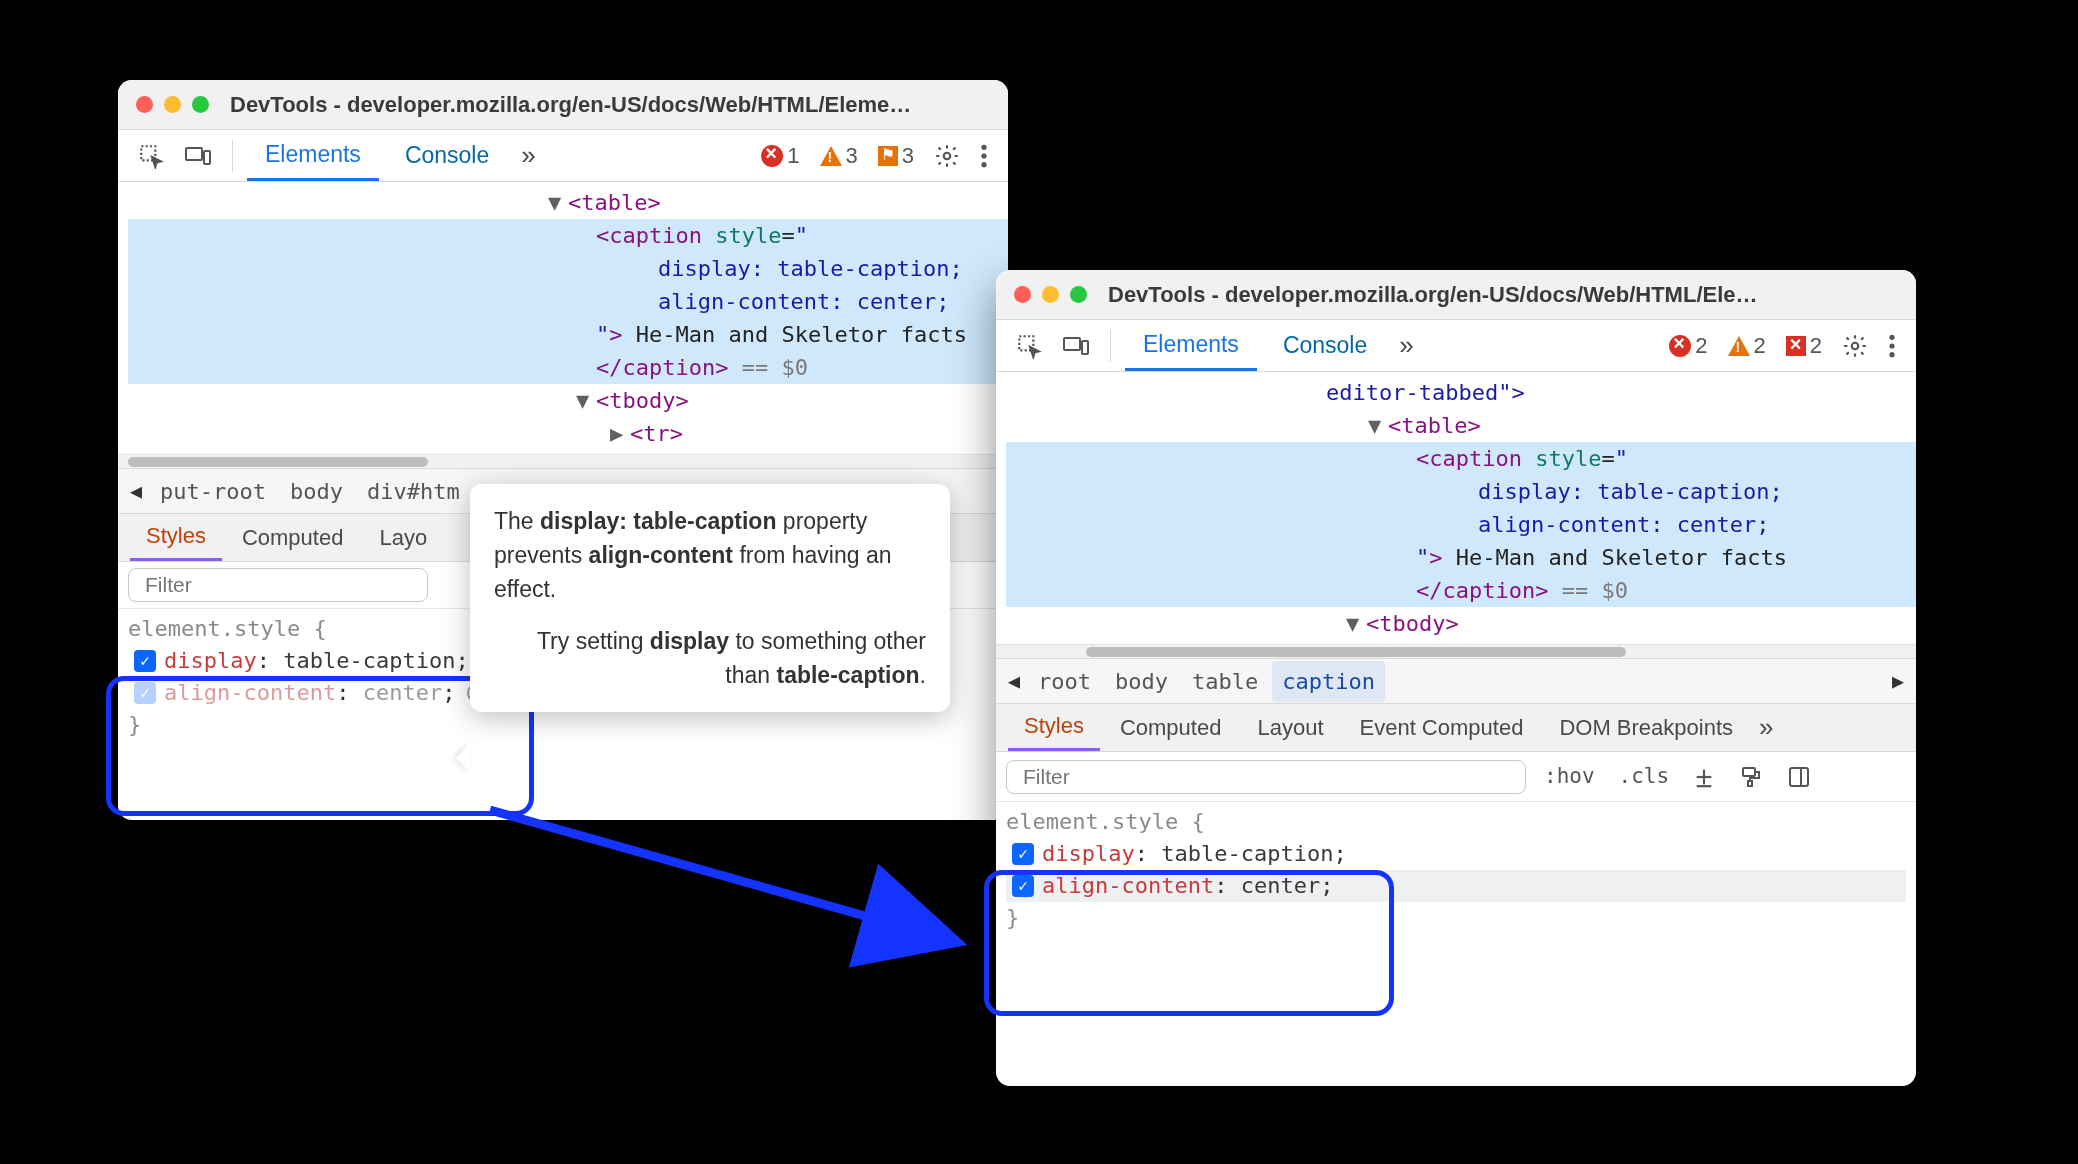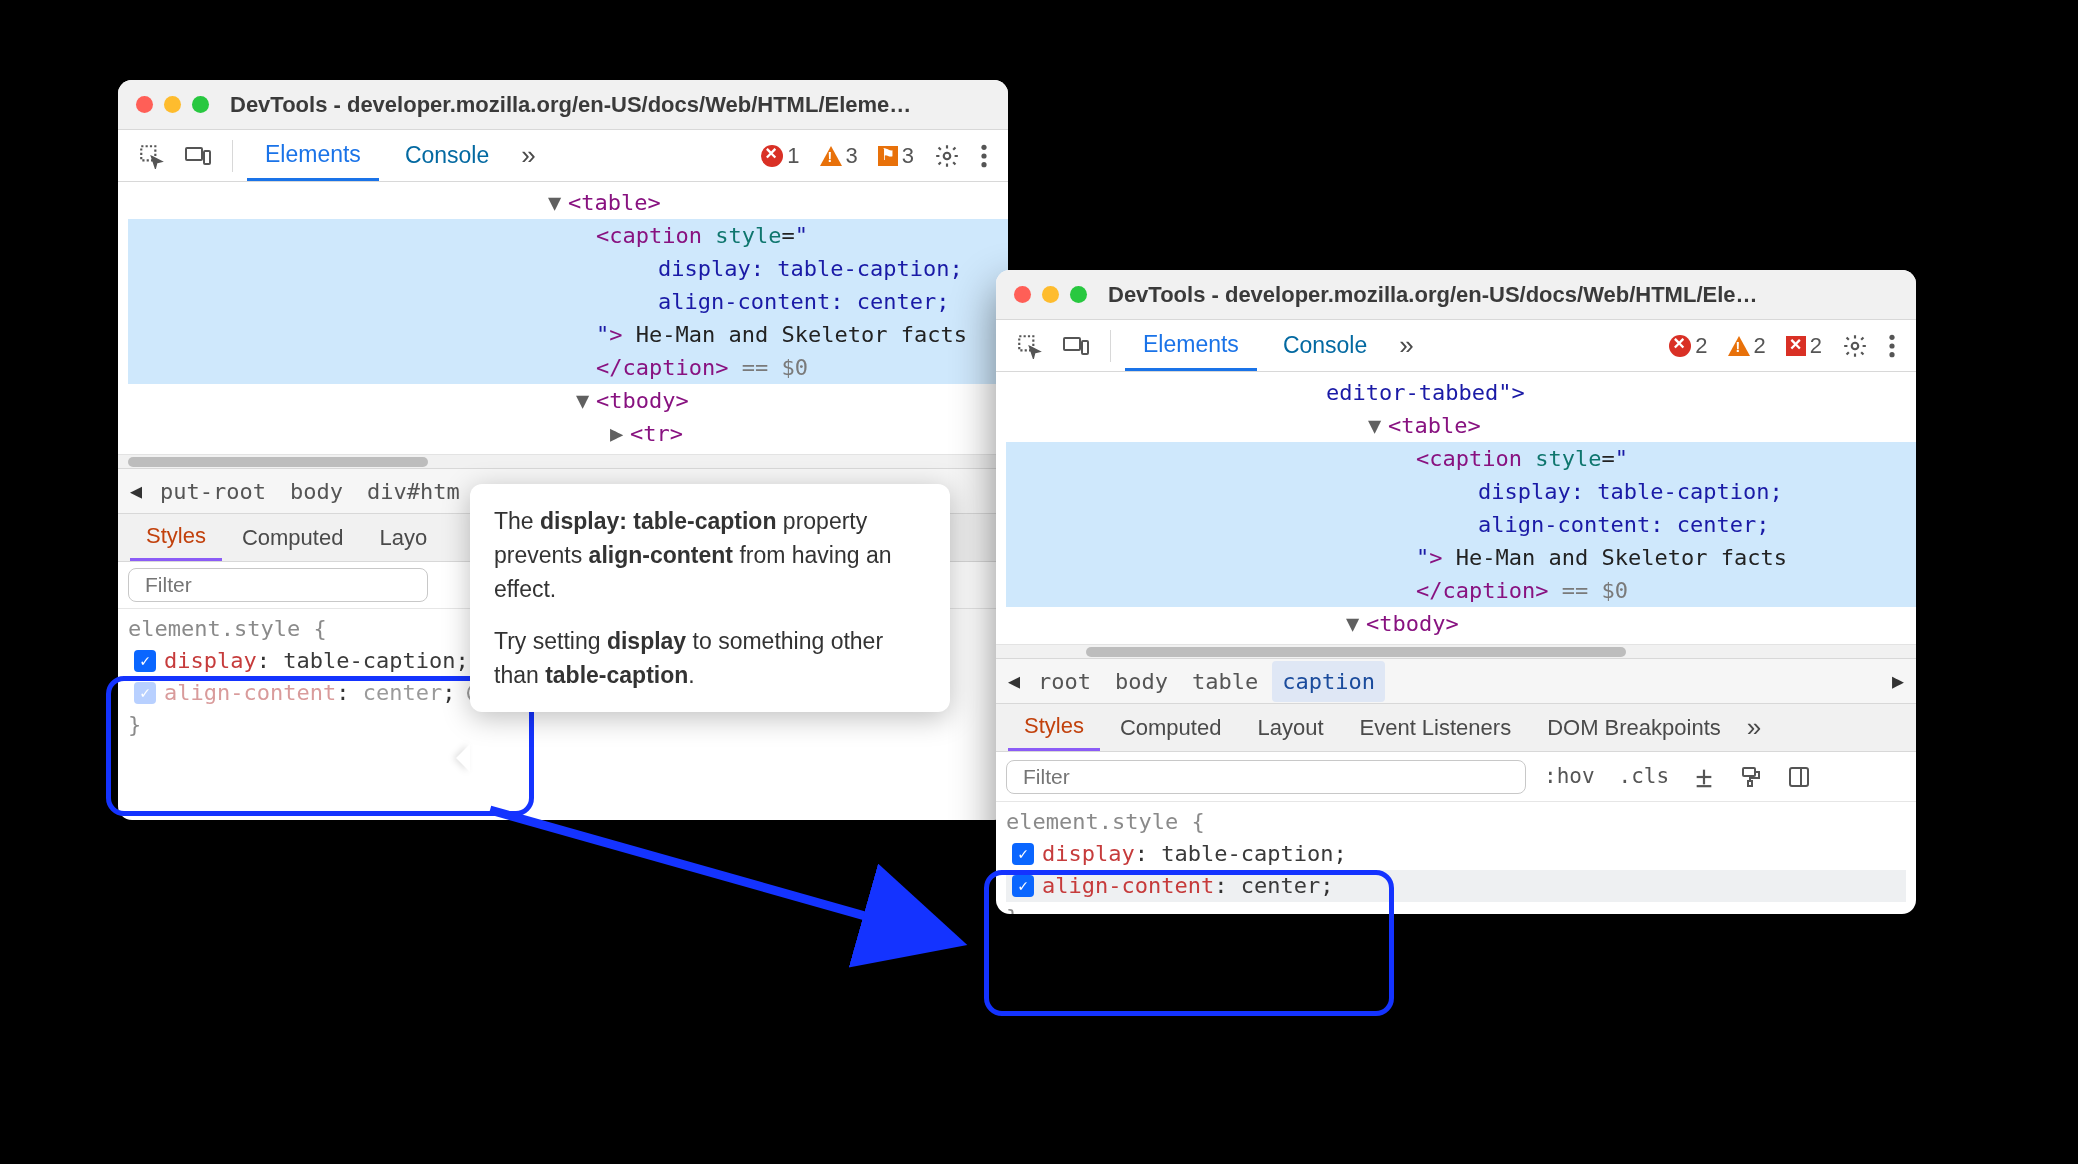--- a/index.html
+++ b/index.html
@@ -335,35 +335,35 @@
     </div>
   </div>
 </div>
 
 <div class="highlight-box" style="left:106px; top:676px; width:428px; height:140px;"></div>
 
 <div class="tooltip" style="left:470px; top:484px; width:480px;">
   <p>
     <span>The </span><b>display: table-caption</b><span> property prevents </span><b>align-content</b><span> from having an effect.</span>
   </p>
-  <p style="margin-top:18px;">
+  <p style="margin-top:18px;text-align:right;">
     <span>Try setting </span><b>display</b><span> to something other than </span><b>table-caption</b><span>.</span>
   </p>
 </div>
 
 <svg class="arrow-svg" style="left:480px; top:800px;" width="520" height="180">
   <defs>
     <marker id="ah" markerWidth="14" markerHeight="14" refX="10" refY="6" orient="auto">
       <path d="M0,0 L12,6 L0,12 Z" fill="#1433ff"></path>
     </marker>
   </defs>
   <line x1="10" y1="10" x2="470" y2="140" stroke="#1433ff" stroke-width="9" marker-end="url(#ah)"></line>
 </svg>
 
-<div class="devtools-window" style="left:996px; top:270px; width:920px; height:644px;">
+<div class="devtools-window" style="left:996px; top:270px; width:920px; height:816px;">
   <div class="titlebar">
     <span class="traffic-light tl-red"></span>
     <span class="traffic-light tl-yellow"></span>
     <span class="traffic-light tl-green"></span>
     <div class="title-text">DevTools - developer.mozilla.org/en-US/docs/Web/HTML/Ele…</div>
   </div>
 
   <div class="toolbar">
     <button class="icon-btn">
       <svg width="26" height="26" viewBox="0 0 24 24" fill="none" stroke="#555" stroke-width="2">
@@ -432,21 +432,21 @@
       <span class="crumb">body</span>
       <span class="crumb">table</span>
       <span class="crumb active">caption</span>
       <span class="crumb-nav" style="margin-left:auto;">▶</span>
     </div>
 
     <div class="subtabs">
       <button class="subtab active">Styles</button>
       <button class="subtab">Computed</button>
       <button class="subtab">Layout</button>
-      <button class="subtab">Event Listeners</button>
+      <button class="subtab">Event Computed</button>
       <button class="subtab">DOM Breakpoints</button>
       <button class="icon-btn subtabs-more">»</button>
     </div>
 
     <div class="filter-row">
       <input class="filter-input" style="width: 520px;" placeholder="Filter">
       <span class="tool-chip">:hov</span>
       <span class="tool-chip">.cls</span>
       <button class="icon-btn">
           <svg width="22" height="22" viewBox="0 0 24 24" stroke="#555" stroke-width="2.4">

